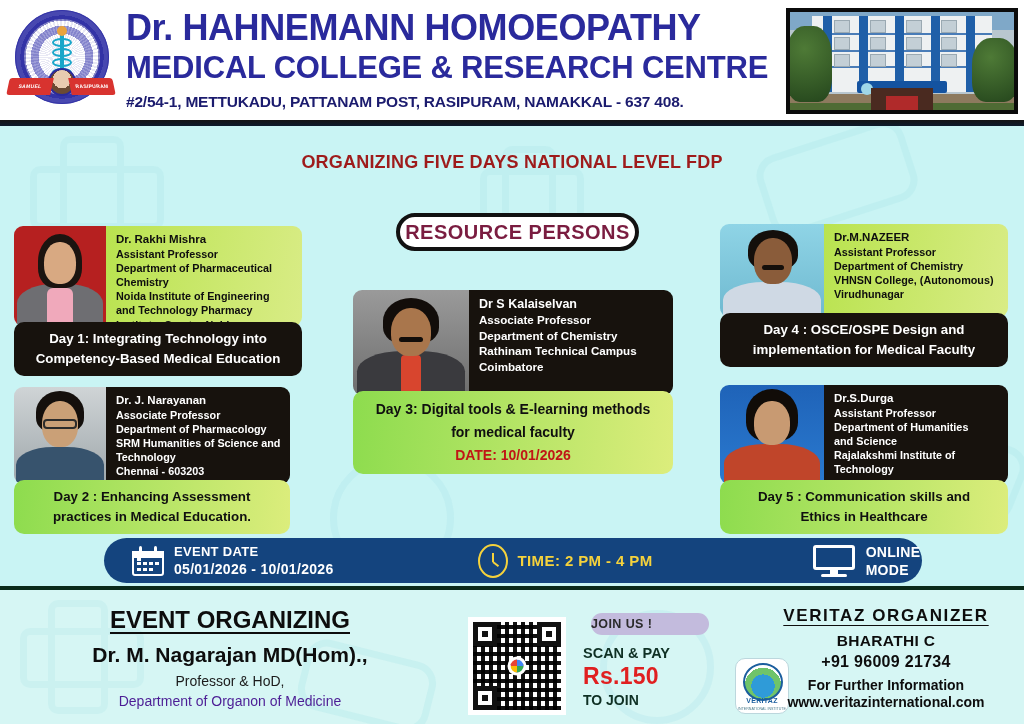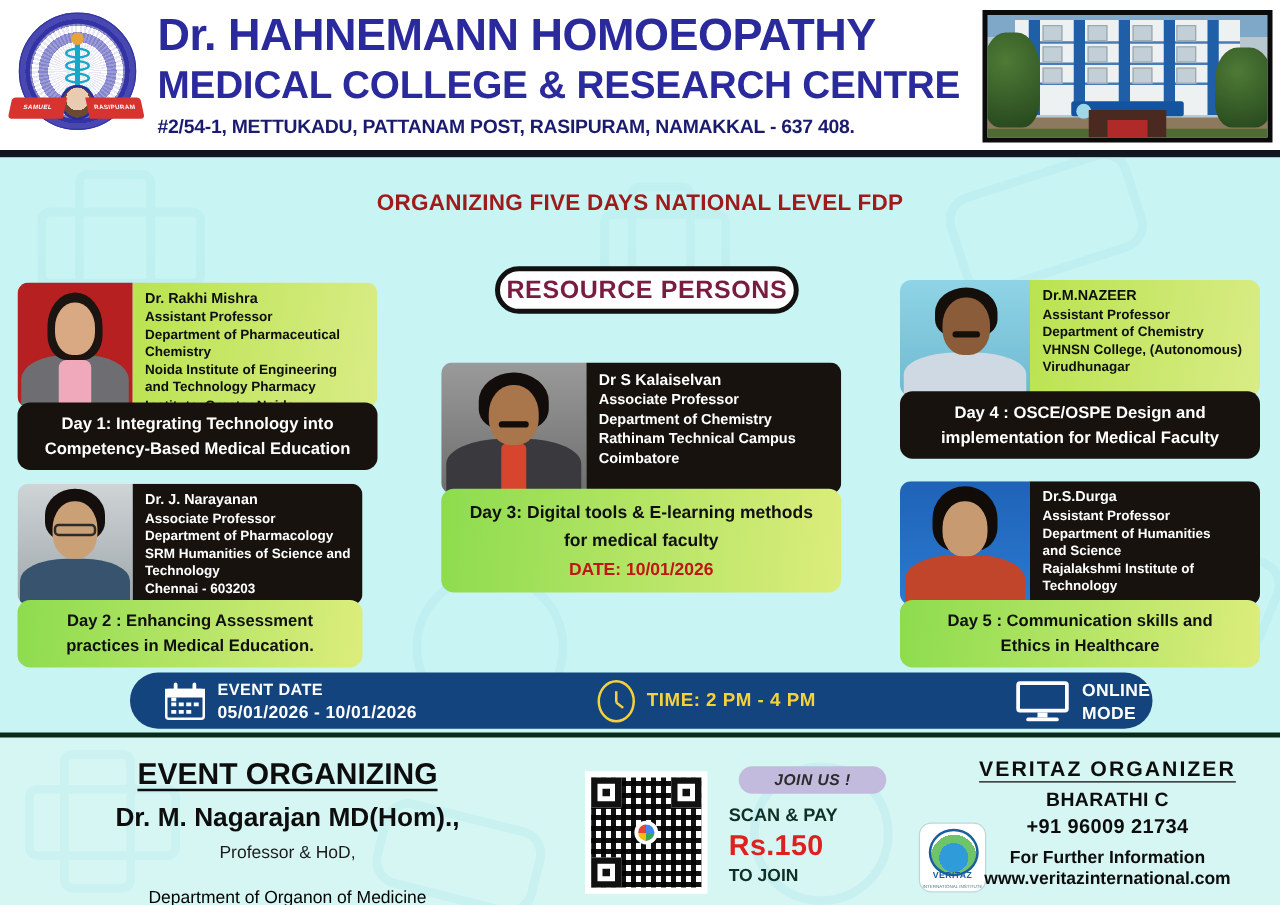--- a/index.html
+++ b/index.html
@@ -142,37 +142,37 @@
   .mon-ico{position:relative;width:42px;height:32px;margin-right:11px;}
   .mon-ico .scr{position:absolute;left:0;top:0;width:42px;height:25px;border:3px solid #fff;border-radius:3px;box-sizing:border-box;}
   .mon-ico .neck{position:absolute;left:17px;top:25px;width:8px;height:4px;background:#fff;}
   .mon-ico .base{position:absolute;left:8px;top:29px;width:26px;height:3px;background:#fff;border-radius:2px;}
 
   
   .coord{position:absolute;left:0;top:606px;width:460px;text-align:center;}
   .coord .h{font-size:24px;font-weight:bold;color:#0d0d0d;text-decoration:underline;text-underline-offset:4px;}
   .coord .n{font-size:21px;font-weight:bold;color:#0d0d0d;margin-top:9px;}
   .coord .s1{font-size:14px;color:#1b1b1b;margin-top:6px;}
-  .coord .s2{font-size:14px;color:#000000;margin-top:20px;}
+  .coord .s2{font-size:14px;color:#4c1d95;margin-top:4px;}
 
   .qr{position:absolute;left:468px;top:617px;width:98px;height:98px;background:#fff;padding:5px;box-sizing:border-box;}
   .qr-grid{position:relative;width:100%;height:100%;
     background-image:
       repeating-linear-gradient(90deg,#111 0 4px,transparent 4px 8px),
       repeating-linear-gradient(0deg,#111 0 4px,transparent 4px 9px);
     background-blend-mode:multiply;}
   .qr-eye{position:absolute;width:24px;height:24px;border:5px solid #111;background:#fff;box-sizing:border-box;}
   .qr-eye i{position:absolute;left:4px;top:4px;width:6px;height:6px;background:#111;}
   .qr-eye.tl{left:0;top:0;} .qr-eye.tr{right:0;top:0;} .qr-eye.bl{left:0;bottom:0;}
   .qr-gpay{position:absolute;left:50%;top:50%;transform:translate(-50%,-50%);width:19px;height:19px;border-radius:50%;
     background:conic-gradient(#4285f4 0 25%,#34a853 25% 50%,#fbbc05 50% 75%,#ea4335 75% 100%);
     border:3px solid #fff;box-sizing:border-box;}
 
   .joinbox{position:absolute;left:583px;top:613px;width:150px;}
-  .join-pill{width:118px;height:22px;background:#c3bbdd;border-radius:12px;display:flex;align-items:center;justify-content:center;margin-left:8px;font-style:italic;}
+  .join-pill{width:118px;height:22px;background:#c3bbdd;border-radius:12px;display:flex;align-items:center;justify-content:flex-start;margin-left:8px;}
   .join-pill span{font-size:12.5px;font-weight:bold;color:#2b2b2b;letter-spacing:.4px;}
   .scan{font-size:14.5px;font-weight:bold;color:#0f3024;margin-top:10px;}
   .rs{font-size:23px;font-weight:bold;color:#e02020;margin-top:2px;letter-spacing:.3px;}
   .tojoin{font-size:14px;font-weight:bold;color:#0f3024;margin-top:2px;}
 
   .vlogo{position:absolute;left:735px;top:658px;width:54px;height:56px;background:#fff;border-radius:10px;
     border:1.5px solid #bcd7dd;box-sizing:border-box;overflow:hidden;}
   .vl-circ{position:absolute;left:7px;top:4px;width:40px;height:38px;border-radius:50%;border:2px solid #1b5e9e;box-sizing:border-box;
     background:radial-gradient(circle at 50% 62%,#2f9bd8 0 42%,#6fc46a 42% 66%,#ffffff 66% 100%);}
   .vl-name{position:absolute;left:0;bottom:9px;width:100%;text-align:center;font-size:7px;font-weight:bold;color:#1b5e9e;letter-spacing:.3px;}

